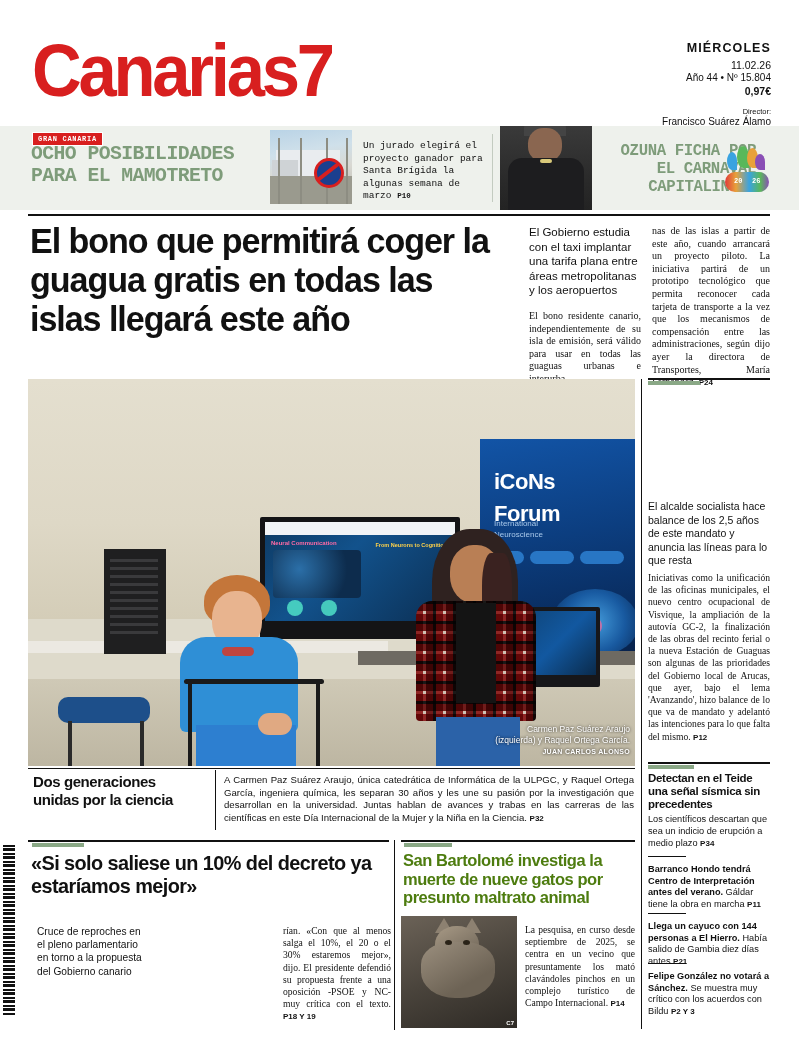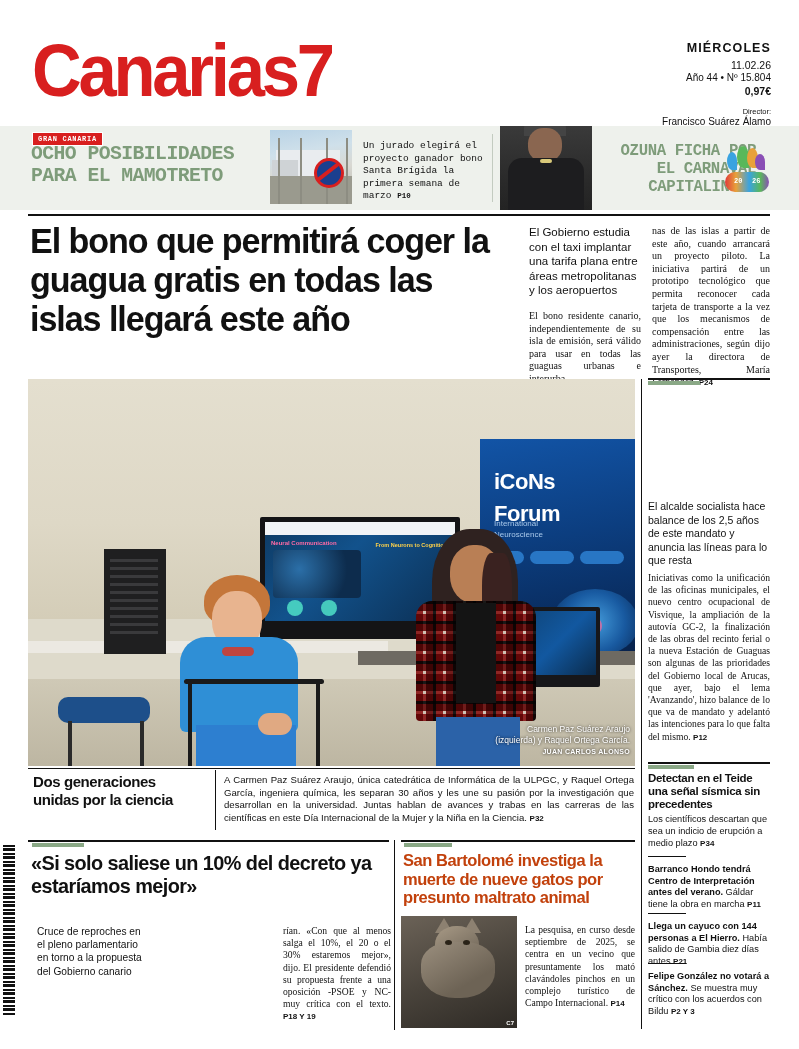--- a/index.html
+++ b/index.html
@@ -242,21 +242,21 @@
     position:absolute;left:283px;top:925px;width:108px;
     font-family:"Liberation Serif", serif;font-size:9.6px;line-height:12.2px;color:#111;text-align:justify;
   }
 
   
   .bm-vrule{position:absolute;left:394px;top:840px;width:1px;height:190px;background:#111;}
   .bm-rule{position:absolute;left:401px;top:840px;width:234px;height:2px;background:#111;}
   .bm-kick{position:absolute;left:404px;top:843px;width:48px;height:4px;background:#8aa886;}
   .bm-head{
     position:absolute;left:403px;top:851px;width:234px;
-    font-weight:bold;font-size:16.5px;line-height:18.5px;color:#c2410c;letter-spacing:-0.45px;
+    font-weight:bold;font-size:16.5px;line-height:18.5px;color:#4d7c0f;letter-spacing:-0.45px;
   }
   .bm-photo{
     position:absolute;left:401px;top:916px;width:116px;height:112px;overflow:hidden;
     background:linear-gradient(160deg,#6b6257 0%,#4a443c 50%,#2e2a25 100%);
   }
   .bm-photo .cat{position:absolute;left:20px;top:26px;width:74px;height:56px;border-radius:40% 40% 46% 46%;
     background:linear-gradient(150deg,#9b8f7e 0%,#6d6355 70%);}
   .bm-photo .head{position:absolute;left:34px;top:10px;width:44px;height:38px;border-radius:48%;
     background:linear-gradient(150deg,#a89a86 0%,#746a5c 80%);}
   .bm-photo .ear{position:absolute;top:2px;width:0;height:0;border-left:9px solid transparent;
@@ -301,21 +301,21 @@
         <div class="bld"></div>
           <div class="bld2"></div>
           <div class="grd"></div>
         <div class="post" style="left:8px"></div>
           <div class="post" style="left:30px"></div>
         <div class="post" style="left:56px"></div>
           <div class="post" style="left:76px"></div>
         <div class="sign"></div>
       </div>
       <div class="promo-text">
-        <span>Un jurado elegirá el proyecto ganador bono Santa Brígida la primera semana de marzo</span>
+        <span>Un jurado elegirá el proyecto ganador para Santa Brígida la algunas semana de marzo</span>
         <span class="pg">P10</span>
       </div>
       <div class="promo-divider"></div>
       <div class="promo-photo2">
         <div class="cap"></div>
           <div class="face"></div>
           <div class="body"></div>
           <div class="chain"></div>
       </div>
       <div class="promo-head2">

